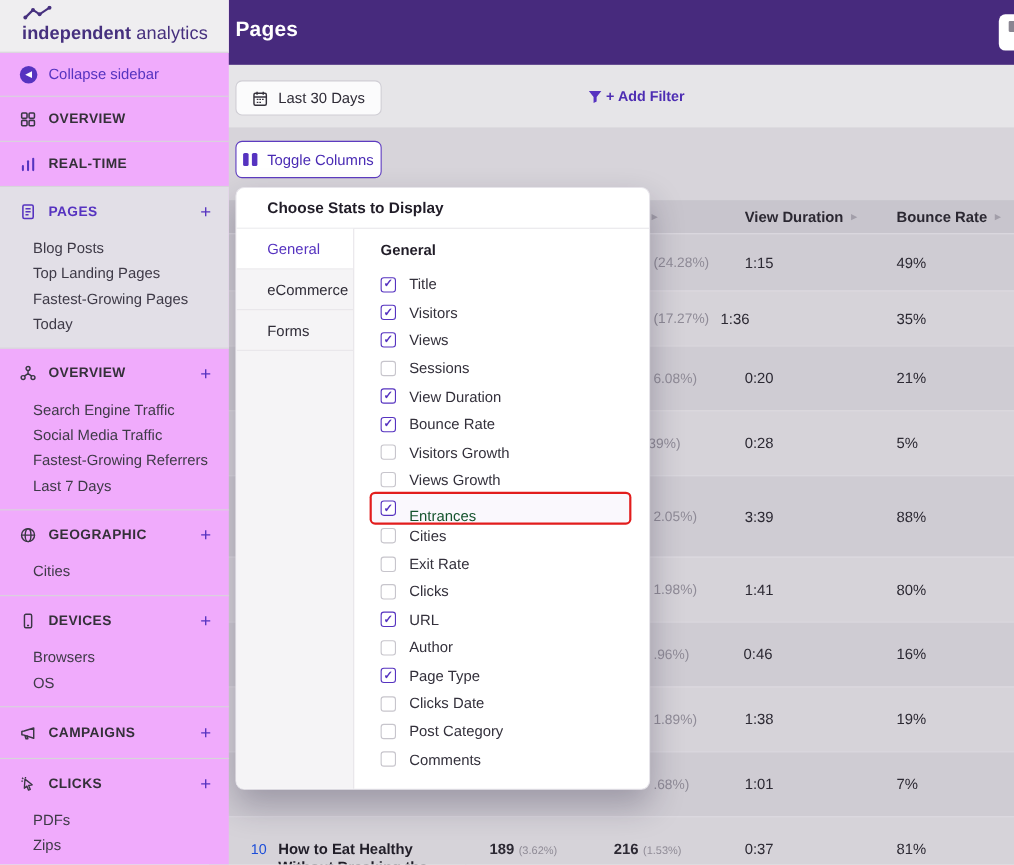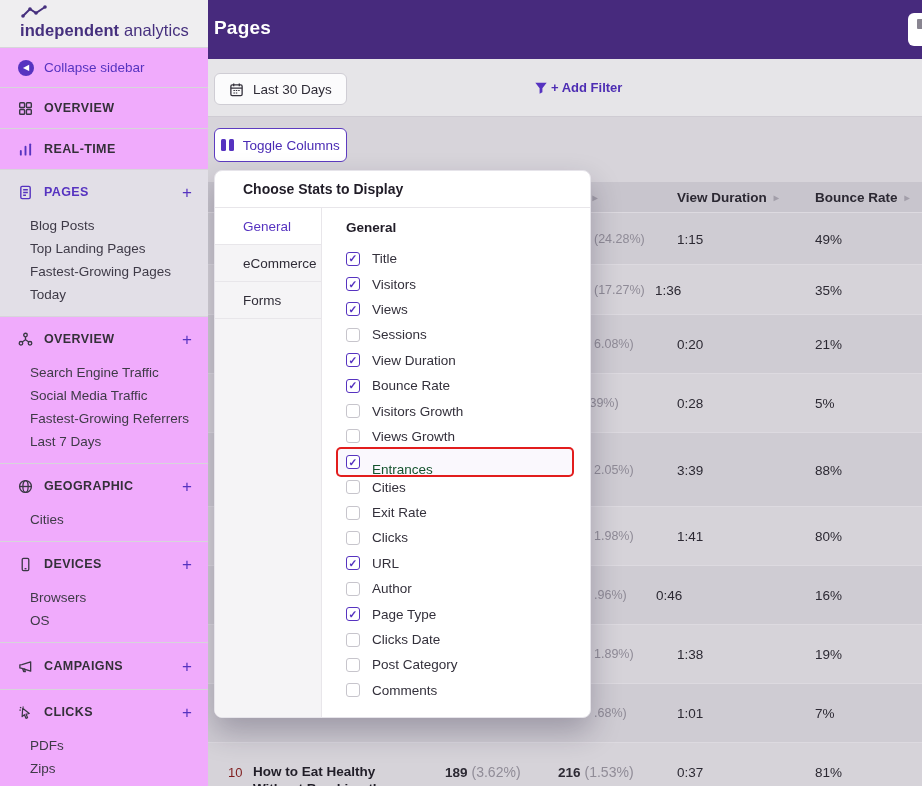--- a/index.html
+++ b/index.html
@@ -48,24 +48,24 @@
   .sort { font-style:normal; font-size:10px; color:#a29ea9; }
   .col-divider { position:absolute; left:233px; top:65px; bottom:0; width:1px; background:#c5c2ca; }
 
   .trow { position:absolute; left:0; width:732px; }
   .trow { border-top:1px solid #dddae0; }
   .trow.dark { background:#cfccd3; }
   .trow.light { background:#d6d3d9; }
   .cellv { position:absolute; top:50%; transform:translateY(-50%); font-size:13.5px; color:#2c2933; }
   .frag { position:absolute; top:50%; transform:translateY(-50%); font-size:12.5px; color:#8f8b97; }
   .row10 .cellv, .row10 .frag, .row10 .numpair { top:29px; }
-  .rank { position:absolute; left:38px; top:50%; transform:translateY(-50%); font-size:13px; color:#7f1d1d; }
+  .rank { position:absolute; left:38px; top:50%; transform:translateY(-50%); font-size:13px; color:#1d4ed8; }
   .rowtitle { position:absolute; left:63px; top:20px; font-size:13.5px; font-weight:bold; color:#211e28; line-height:17px; cursor:pointer; }
   .numpair { position:absolute; top:50%; transform:translateY(-50%); font-size:13.5px; color:#2c2933; font-weight:bold; white-space:nowrap; }
-  .numpair .pct { font-weight:normal; font-size:14px; color:#908c97; margin-left:4px; }
+  .numpair .pct { font-weight:normal; font-size:10px; color:#908c97; margin-left:4px; }
 
   
   .toggle-btn { position:absolute; left:24px; top:11px; height:34px; width:133px; background:#fff; border:1.5px solid #5d3bc0; border-radius:6px; display:flex; align-items:center; justify-content:center; gap:9px; font-family:inherit; font-size:13.5px; color:#4a2bb4; cursor:pointer; z-index:5; }
   .cols-icon { display:inline-flex; gap:2.5px; }
   .cols-icon i { width:5px; height:12px; background:#5633c0; border-radius:1.5px; }
 
   
   .popover { position:absolute; left:24px; top:53px; width:377px; height:548px; background:#fff; border:1px solid #e6e4ea; border-radius:8px; box-shadow:0 14px 30px rgba(30,20,50,.28); z-index:6; overflow:hidden; }
   .pop-head { height:37px; display:flex; align-items:center; padding-left:28px; border-bottom:1px solid #e8e6ea; font-size:14px; font-weight:bold; color:#211d28; }
   .pop-body { display:flex; height:510px; }
@@ -305,21 +305,21 @@
       <span class="cellv" style="left:487px">3:39</span>
       <span class="cellv" style="left:625px">88%</span>
     </div>
     <div class="trow light" style="top:389px;height:59px">
       <span class="frag" style="left:404px">1.98%)</span>
       <span class="cellv" style="left:487px">1:41</span>
       <span class="cellv" style="left:625px">80%</span>
     </div>
     <div class="trow dark" style="top:448px;height:59px">
       <span class="frag" style="left:404px">.96%)</span>
-      <span class="cellv" style="left:466px">0:46</span>
+      <span class="cellv" style="left:486px">0:46</span>
       <span class="cellv" style="left:625px">16%</span>
     </div>
     <div class="trow light" style="top:507px;height:59px">
       <span class="frag" style="left:404px">1.89%)</span>
       <span class="cellv" style="left:487px">1:38</span>
       <span class="cellv" style="left:625px">19%</span>
     </div>
     <div class="trow dark" style="top:566px;height:59px">
       <span class="frag" style="left:404px">.68%)</span>
       <span class="cellv" style="left:487px">1:01</span>

